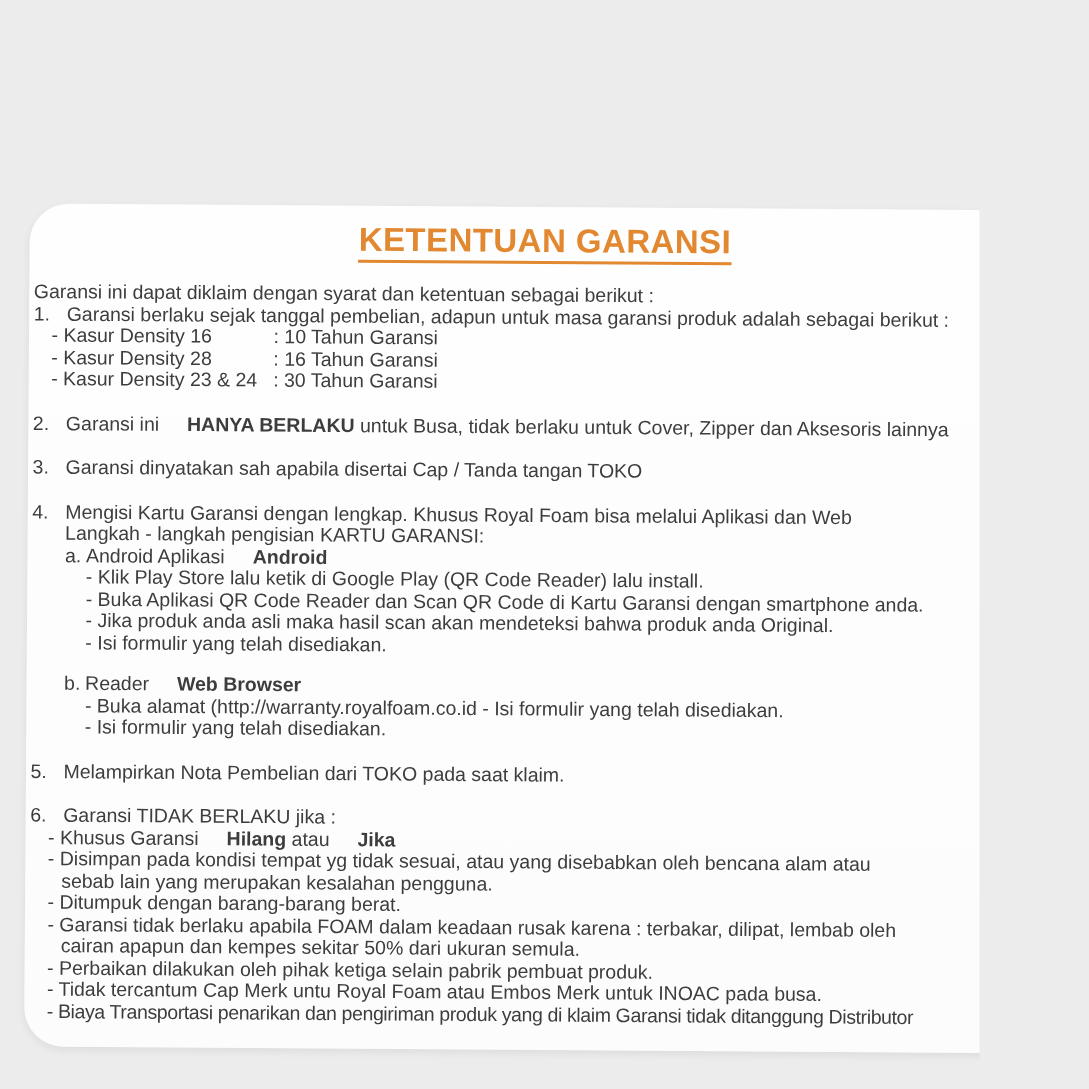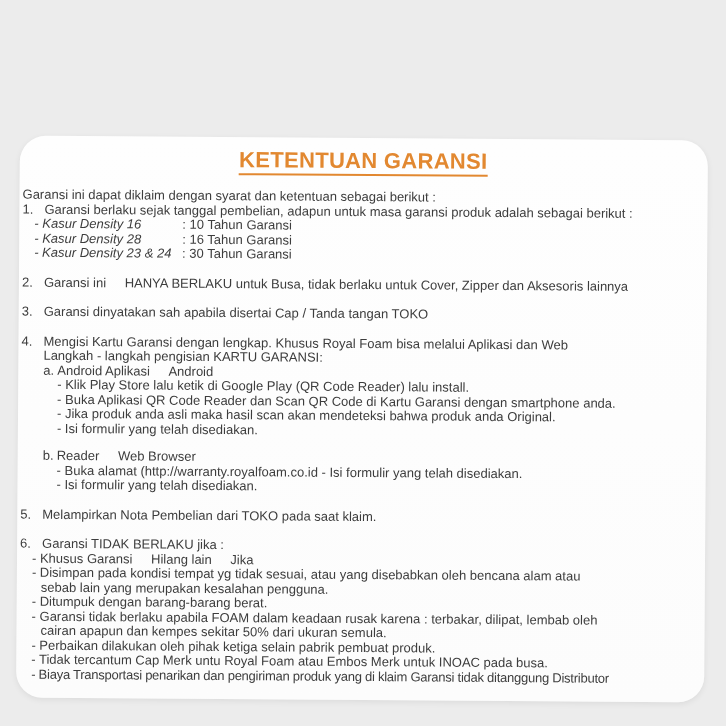--- a/index.html
+++ b/index.html
@@ -1,21 +1,21 @@
 <!DOCTYPE html>
 <html><head>
 <meta charset="utf-8">
 <style>
   html, body { margin: 0; padding: 0; }
   body {
     width: 726px; height: 726px;
     background: #ECECEC;
     font-family: "Liberation Sans", sans-serif;
   }
-  .page { position: relative; width: 726px; height: 726px; overflow: hidden; }
+  .page { position: relative; width: 653px; height: 726px; overflow: hidden; }
   .card {
     position: absolute; left: 18px; top: 138px;
     width: 688px; height: 562px;
     box-sizing: border-box;
     padding: 9px 4px 0 3px;
     background: linear-gradient(180deg, #FEFEFE 0%, #FCFCFC 100%);
     border-radius: 26px;
     box-shadow: 0 2px 6px rgba(0,0,0,0.07);
     transform: rotate(0.4deg);
     transform-origin: 50% 50%;
@@ -36,29 +36,29 @@
     padding-bottom: 1px;
   }
   .intro { margin: 0; white-space: nowrap; }
   .item { display: flex; margin-top: 15px; }
   .item.tight { margin-top: 0; }
   .num { flex: 0 0 22px; }
   .itext { flex: 1 1 auto; min-width: 0; }
   .line { white-space: nowrap; }
   .outdent { margin-left: -10px; }
   .drow { white-space: nowrap; }
-  .dlabel { display: inline-block; width: 148px; font-style: italic; }
+  .dlabel { display: inline-block; width: 148px; }
   .sub { display: flex; }
   .subgap { margin-top: 13px; }
   .subnum { flex: 0 0 14px; }
   .stext { flex: 1 1 auto; min-width: 0; }
   .bullet { white-space: nowrap; }
   .cont { padding-left: 9px; }
   .bullet-long { letter-spacing: -0.25px; }
-  b { font-weight: normal; padding-left: 15px; }
+  b { font-weight: bold; padding-left: 15px; }
 </style>
 </head>
 <body>
 
 <div class="page">
   <div class="card">
 
     <div class="title-wrap">
       <span class="title">KETENTUAN GARANSI</span>
     </div>
@@ -131,21 +131,21 @@
       <span class="num">5.</span>
       <div class="itext line">Melampirkan Nota Pembelian dari TOKO pada saat klaim.</div>
     </div>
 
     <div class="item">
       <span class="num">6.</span>
       <div class="itext">
         <div class="line">Garansi TIDAK BERLAKU jika :</div>
         <div class="outdent">
           <div class="bullet">
-            <span>- Khusus Garansi </span><b>Hilang</b><span> lain </span><b>Jika</b>
+            <span>- Khusus Garansi </span><b>Hilang</b><span> atau </span><b>Jika</b>
           </div>
           <div class="bullet">- Disimpan pada kondisi tempat yg tidak sesuai, atau yang disebabkan oleh bencana alam atau</div>
           <div class="bullet cont">sebab lain yang merupakan kesalahan pengguna.</div>
           <div class="bullet">- Ditumpuk dengan barang-barang berat.</div>
           <div class="bullet">- Garansi tidak berlaku apabila FOAM dalam keadaan rusak karena : terbakar, dilipat, lembab oleh</div>
           <div class="bullet cont">cairan apapun dan kempes sekitar 50% dari ukuran semula.</div>
           <div class="bullet">- Perbaikan dilakukan oleh pihak ketiga selain pabrik pembuat produk.</div>
           <div class="bullet">- Tidak tercantum Cap Merk untu Royal Foam atau Embos Merk untuk INOAC pada busa.</div>
           <div class="bullet bullet-long">- Biaya Transportasi penarikan dan pengiriman produk yang di klaim Garansi tidak ditanggung Distributor</div>
         </div>

